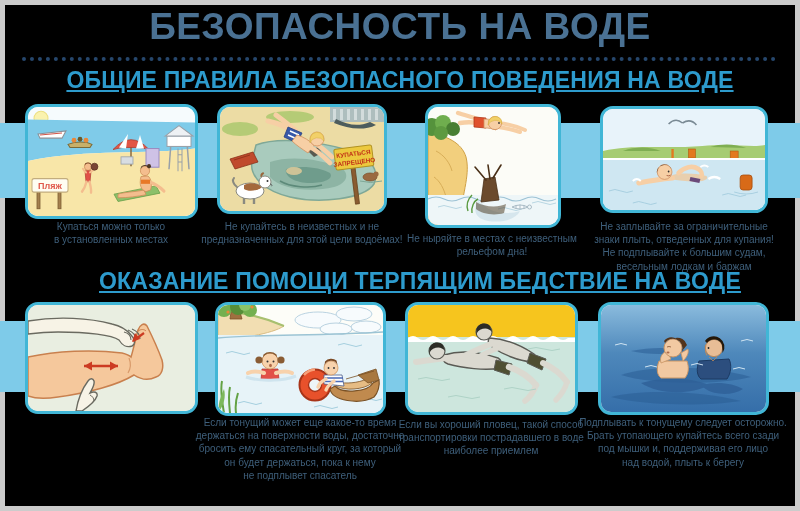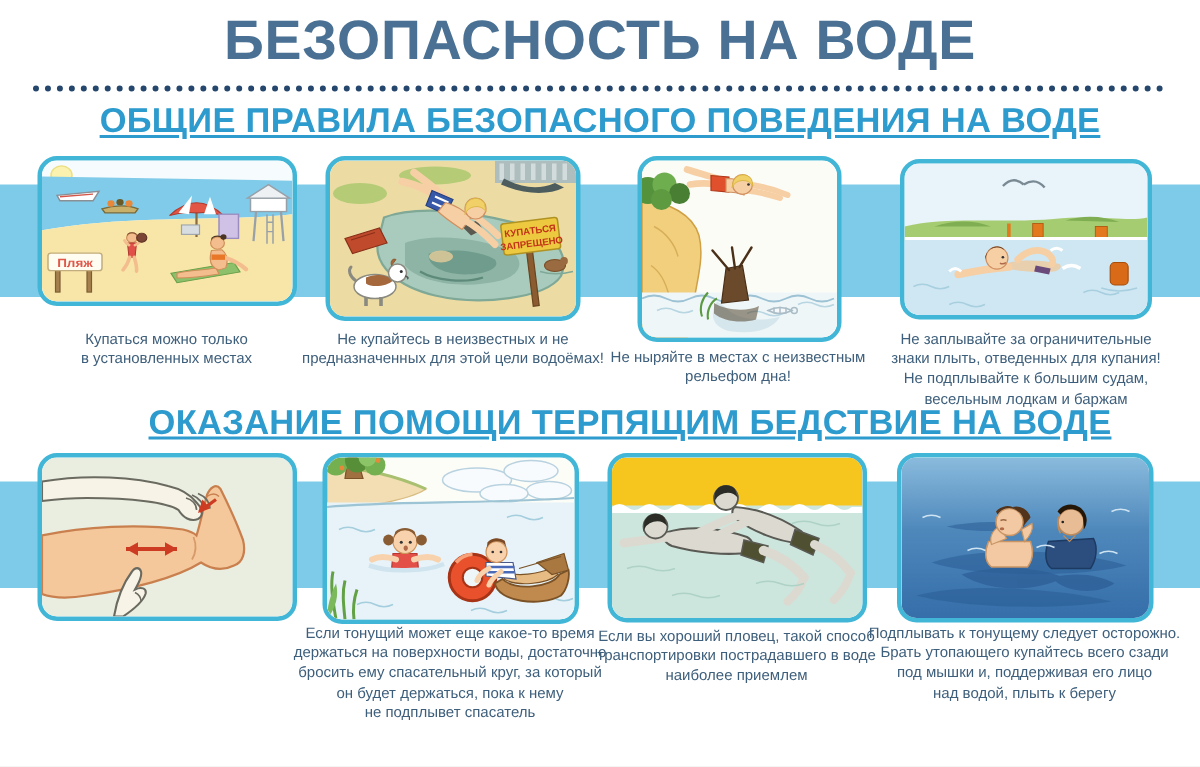--- a/index.html
+++ b/index.html
@@ -1,31 +1,31 @@
 <!DOCTYPE html>
 <html><head>
 <meta charset="utf-8">
 <style>
   html,body{margin:0;padding:0;background:#e9e9e6;}
-  .poster{position:relative;width:800px;height:511px;background:#ffffff;overflow:hidden;
+  .poster{position:relative;width:800px;height:511px;background:#000000;overflow:hidden;
           font-family:"Liberation Sans",sans-serif;box-shadow:inset 0 0 0 5px rgba(255,255,255,.8);}
   .band{position:absolute;left:0;width:800px;background:#7ecbe9;}
   .band1{top:123px;height:75px;}
   .band2{top:321px;height:71px;}
   .title{position:absolute;top:6px;left:0;width:800px;text-align:center;
          font-size:37px;font-weight:bold;color:#4a7193;letter-spacing:0.5px;}
   .dots{position:absolute;top:57px;left:22px;width:754px;border-top:4px dotted #26476d;}
   .sheading{position:absolute;left:0;width:800px;text-align:center;
             font-size:23px;font-weight:bold;color:#2d9bcd;letter-spacing:0.2px;text-decoration:underline;}
   .sh1{top:67px;}
   .sh2{top:268px;padding-left:20px;}
   .card{position:absolute;background:#fff;border:3px solid #41b6d6;border-radius:13px;
         overflow:hidden;box-sizing:border-box;}
   .card svg{display:block;width:100%;height:100%;}
-  .c1{left:25px;top:104px;width:173px;height:100px}
+  .c1{left:25px;top:104px;width:173px;height:115px}
   .c2{left:217px;top:104px;width:170px;height:110px}
   .c3{left:425px;top:104px;width:136px;height:124px}
   .c4{left:600px;top:106px;width:168px;height:107px}
   .c5{left:25px;top:302px;width:173px;height:112px}
   .c6{left:215px;top:302px;width:171px;height:114px}
   .c7{left:405px;top:302px;width:173px;height:113px}
   .c8{left:598px;top:302px;width:171px;height:113px}
   .caption{position:absolute;font-size:10px;font-weight:normal;color:#3e5f7b;
            text-align:center;white-space:pre-line;line-height:1.32;}
   .cap1{left:31px;top:220px;width:160px}

